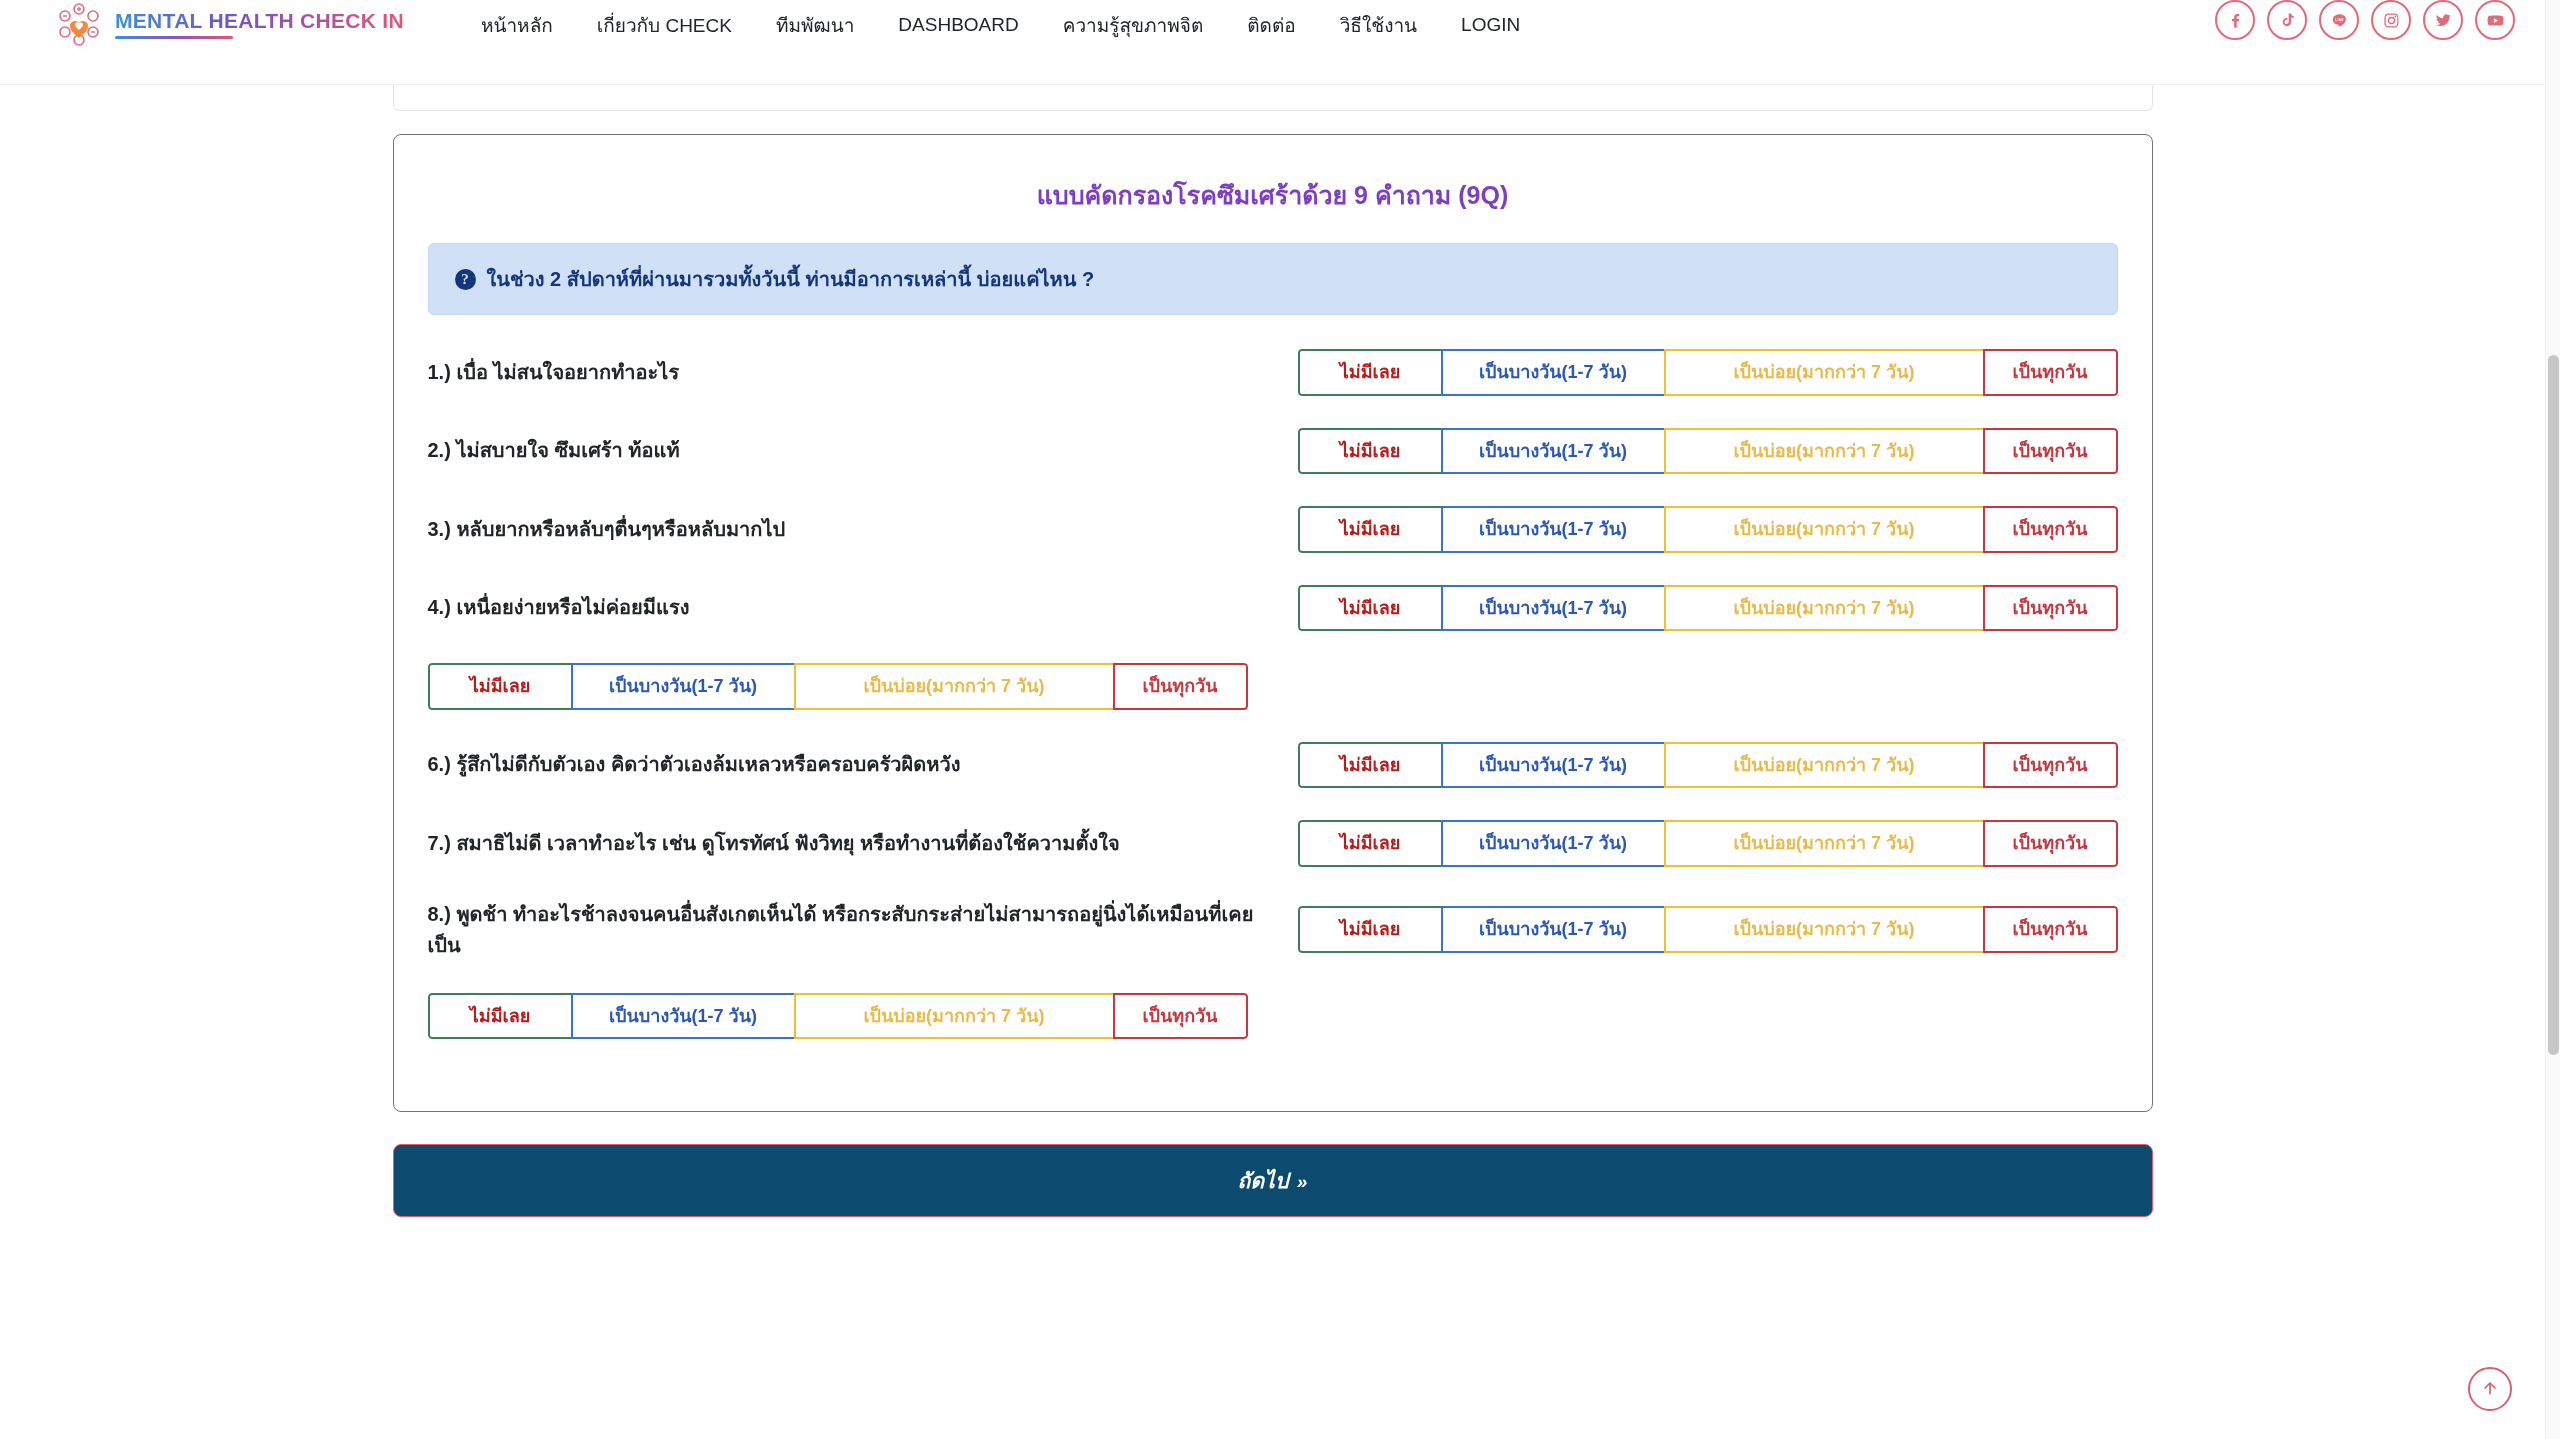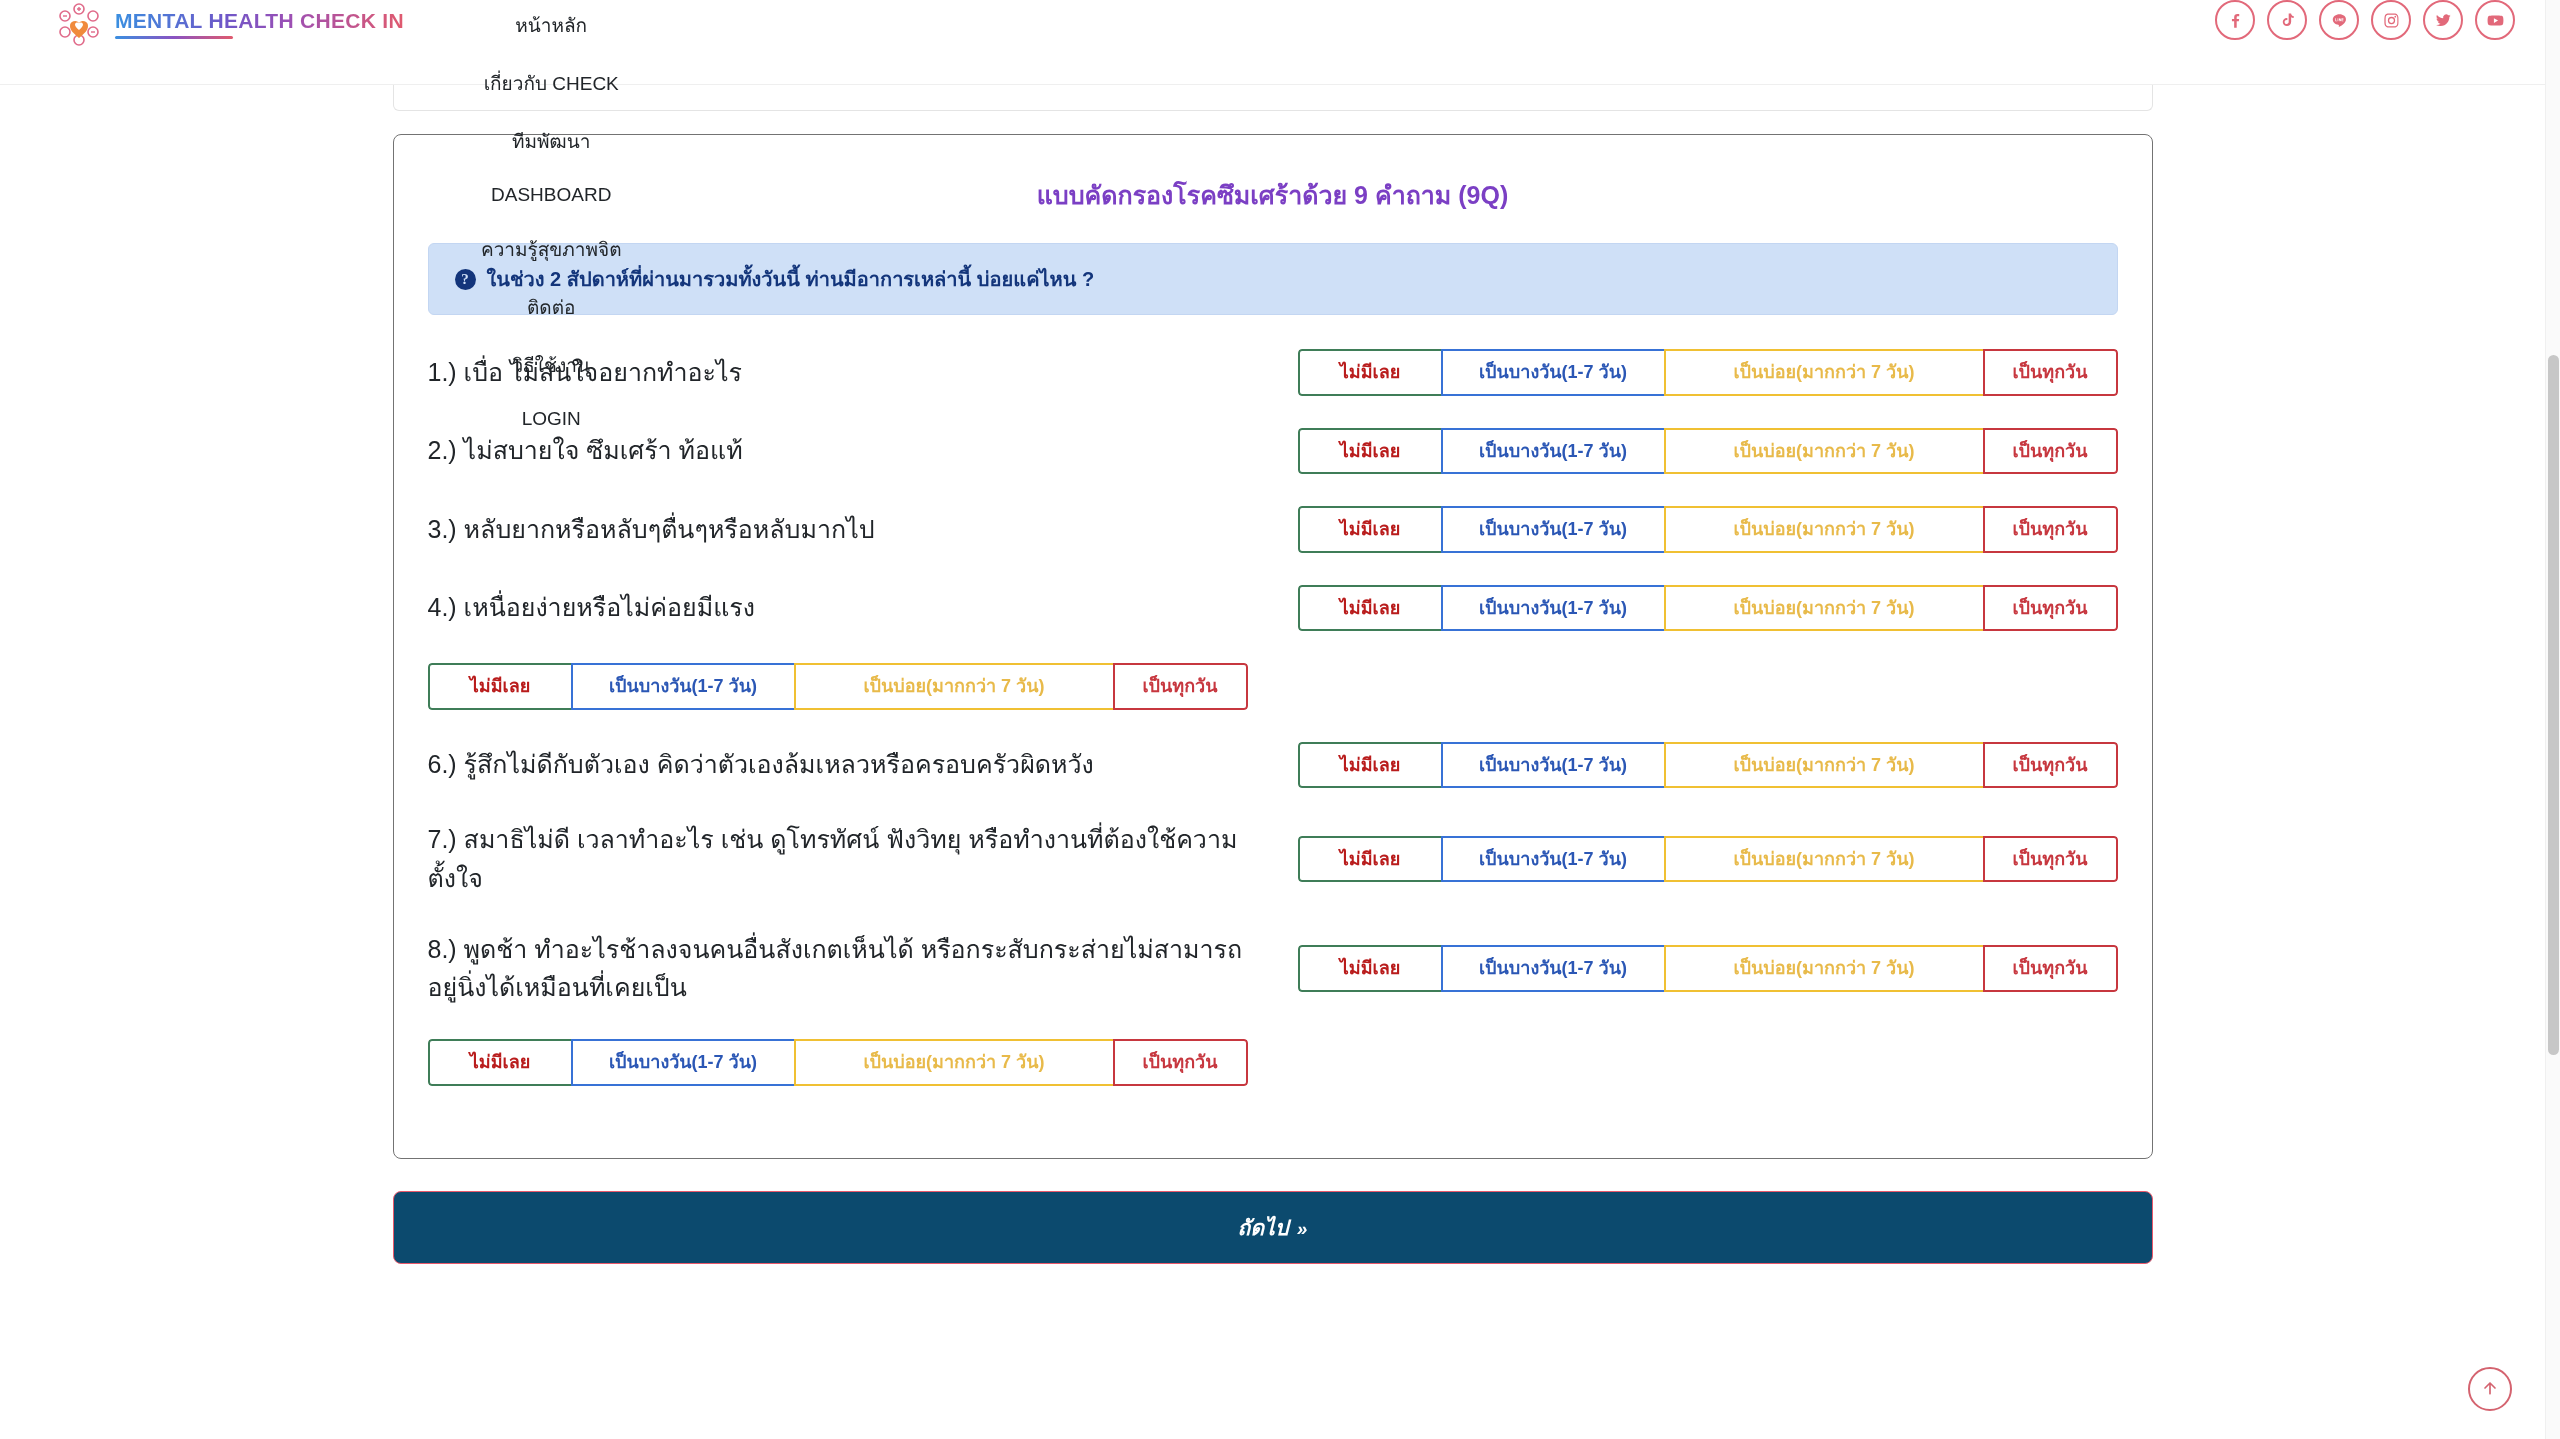--- a/index.html
+++ b/index.html
@@ -63,23 +63,22 @@
   .brand-underline {
     height: 3px;
     width: 118px;
     border-radius: 2px;
     background: linear-gradient(90deg,#3a8fe0 0%, #8a53c2 50%, #e05a6e 100%);
   }
 
   .nav-links {
     display: flex;
     align-items: center;
-    gap: 8px;
+    gap: 0px;
     list-style: none;
-    flex-direction: column;
   }
 
   .nav-link {
     display: block;
     padding: 10px 22px;
     font-size: 19px;
     color: #212529;
     text-decoration: none;
     white-space: nowrap;
   }
@@ -177,22 +176,22 @@
   
   .q-row {
     display: flex;
     align-items: center;
     padding: 16px 0;
     min-height: 63px;
   }
 
   .q-text {
     flex: 1 1 auto;
-    font-size: 25px;
-    font-weight: 400;
+    font-size: 20px;
+    font-weight: 700;
     color: #212529;
     line-height: 1.55;
     padding-right: 28px;
     max-width: 875px;
   }
 
   .q-options {
     flex: none;
     width: 820px;
     display: flex;

